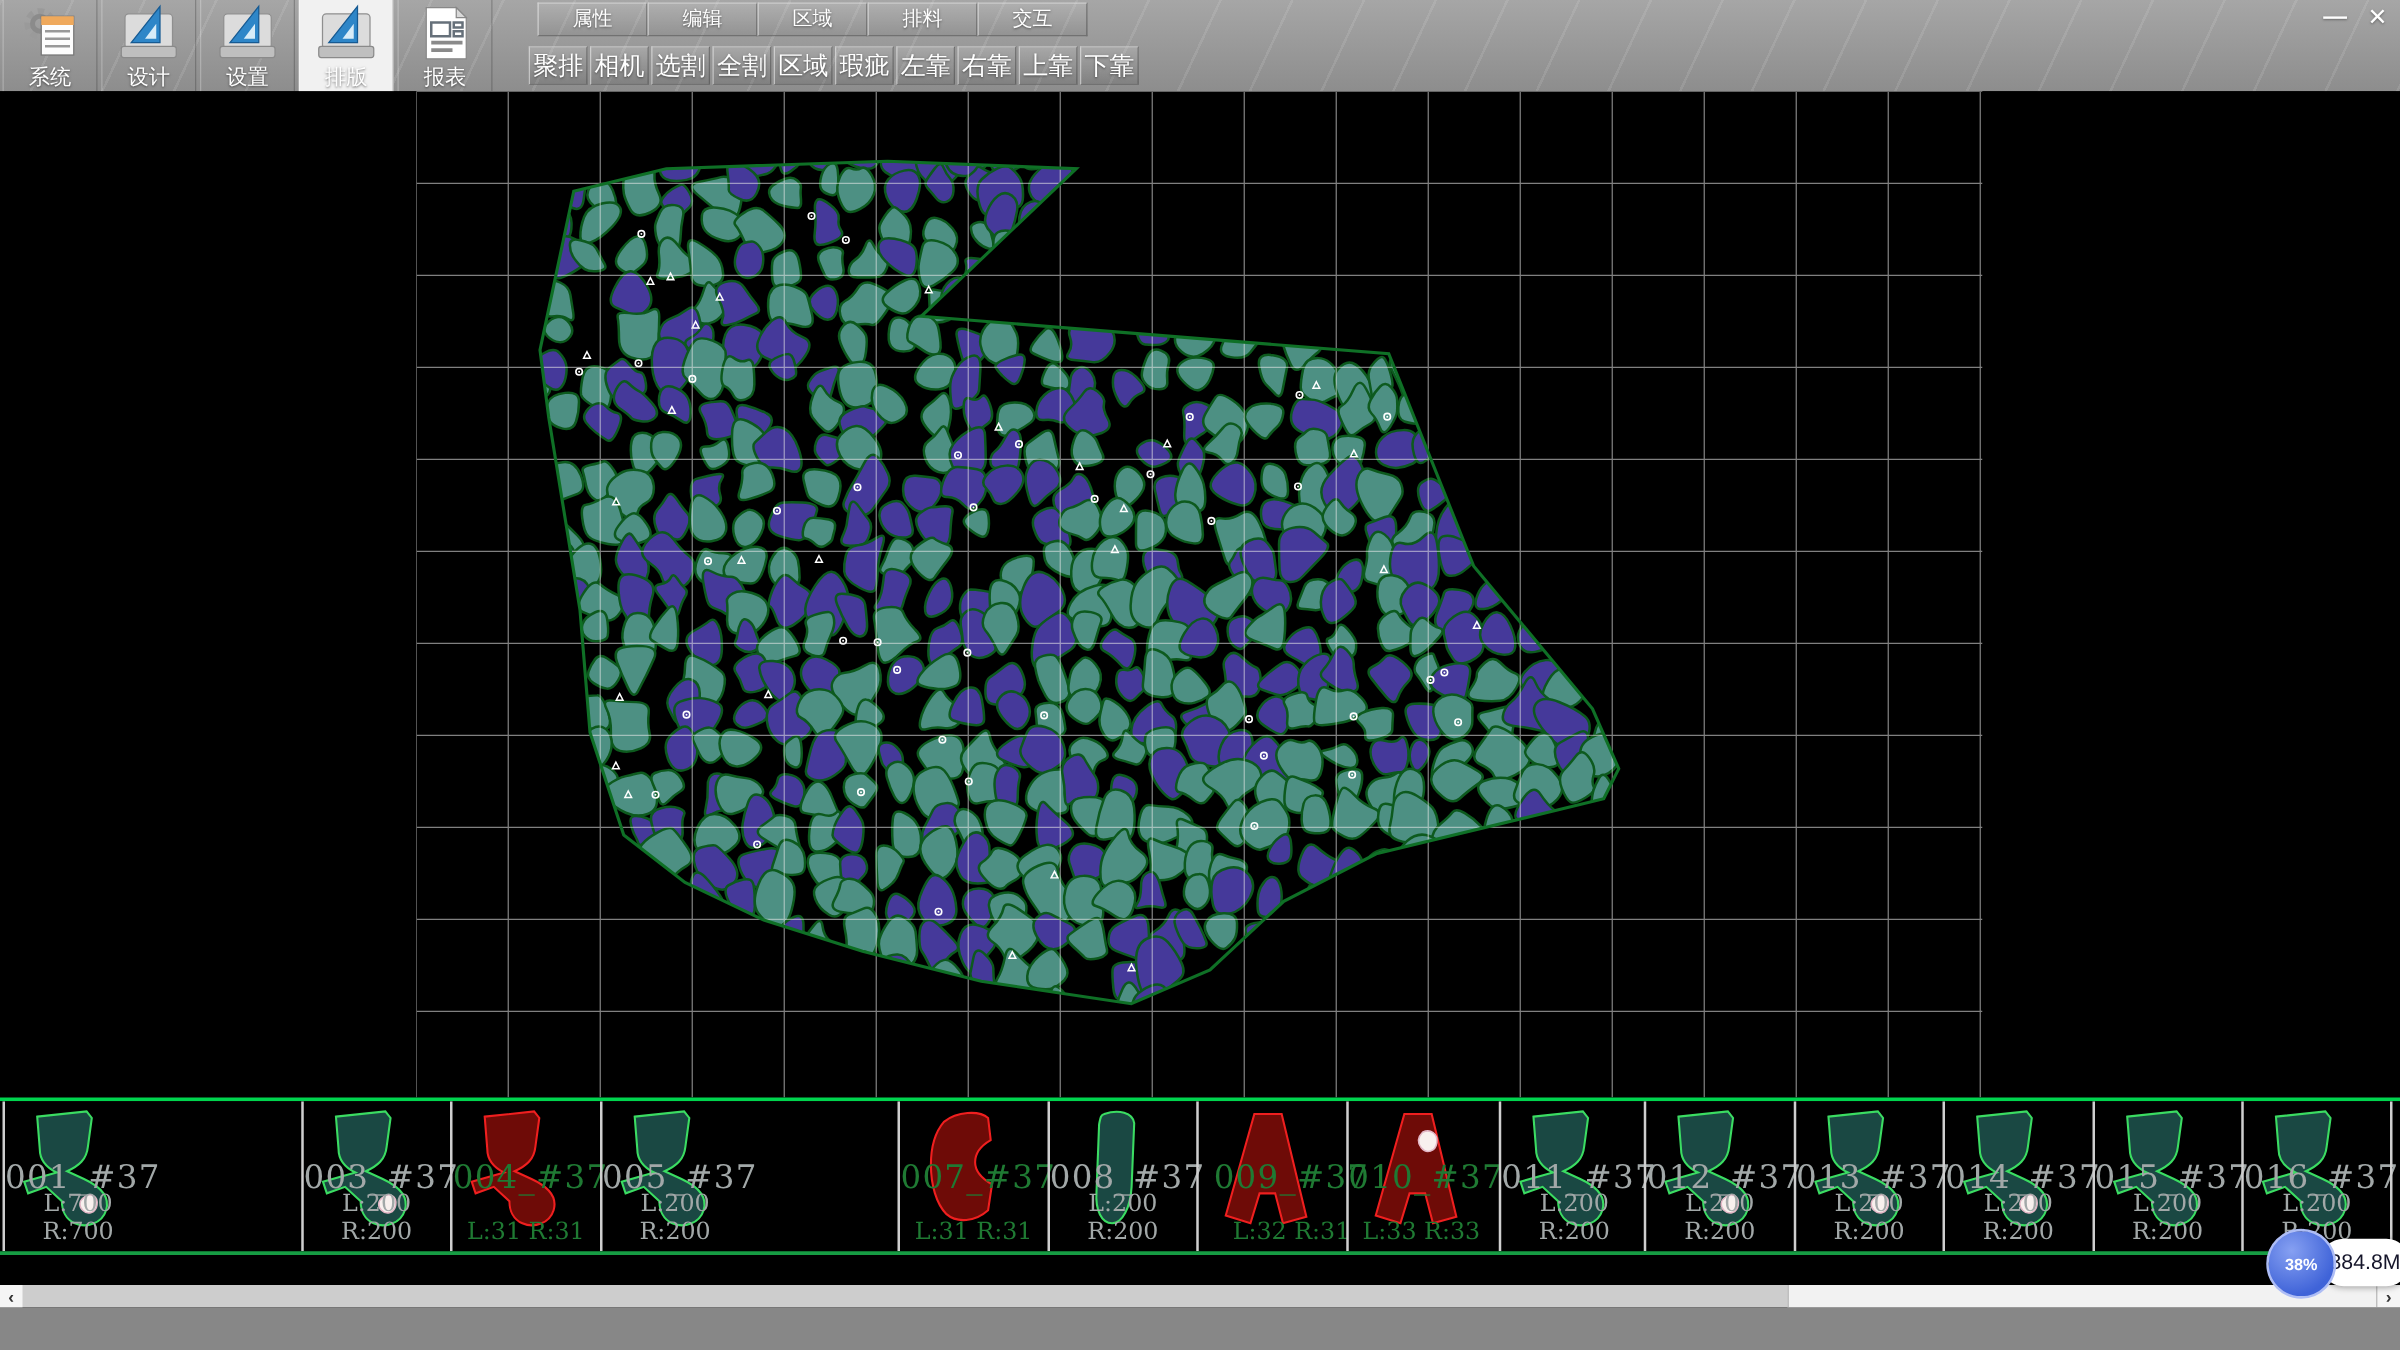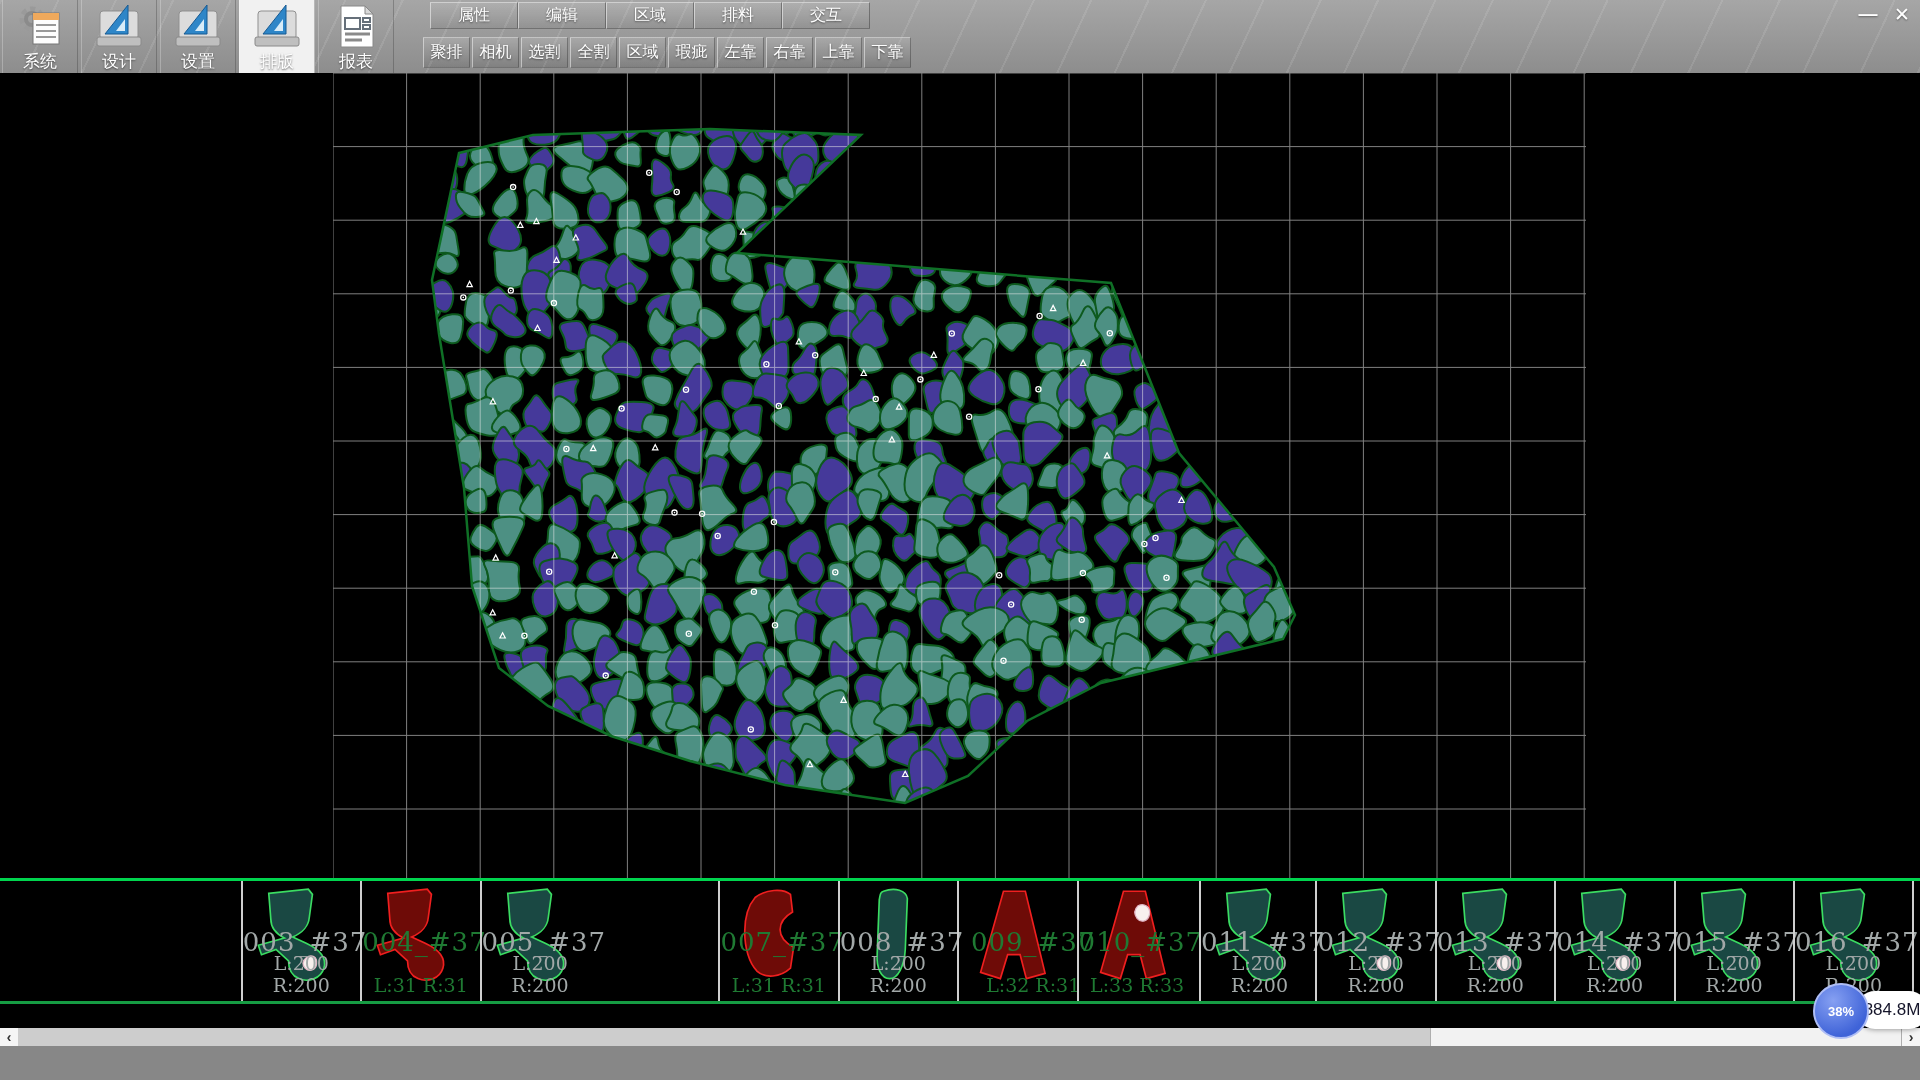--- a/index.html
+++ b/index.html
@@ -18,21 +18,21 @@
   .bigbtn .lab{color:#fff;font-size:17px;line-height:19px;text-shadow:0 1px 2px rgba(0,0,0,0.55);}
   .bigbtn svg{display:block;margin-bottom:2px;}
 
   .menurow1{position:absolute;left:430px;top:2px;display:flex;}
   .mtab{width:88px;height:27px;box-sizing:border-box;display:flex;align-items:center;justify-content:center;
     color:#fff;font-size:16px;text-shadow:0 1px 2px rgba(0,0,0,0.5);
     background:linear-gradient(180deg,rgba(255,255,255,0.10),rgba(0,0,0,0.06));
     border:1px solid;border-color:rgba(235,235,235,0.65) rgba(70,70,70,0.55) rgba(70,70,70,0.55) rgba(235,235,235,0.65);}
   .menurow2{position:absolute;left:423px;top:37px;display:flex;}
   .abtn{width:47px;height:31px;margin-right:2px;box-sizing:border-box;display:flex;align-items:center;justify-content:center;
-    color:#fff;font-size:16px;text-shadow:0 1px 2px rgba(0,0,0,0.5);
+    color:#fff;font-size:20px;text-shadow:0 1px 2px rgba(0,0,0,0.5);
     background:linear-gradient(180deg,rgba(255,255,255,0.14),rgba(0,0,0,0.10));
     border:1px solid;border-color:rgba(235,235,235,0.6) rgba(70,70,70,0.5) rgba(70,70,70,0.5) rgba(235,235,235,0.6);}
 
   #winctrl{position:absolute;right:4px;top:3px;display:flex;gap:6px;}
   .wbtn{width:28px;height:22px;display:flex;align-items:center;justify-content:center;
     color:#fff;font-size:19px;font-weight:bold;text-shadow:0 1px 2px rgba(0,0,0,0.4);cursor:default;}
 
   
   #canvasArea{position:absolute;left:0;top:73px;width:1920px;height:805px;background:#000;}
   #nestSvg{position:absolute;left:333px;top:0;}
@@ -1013,20 +1013,28 @@
           <line x1="0" y1="588.8" x2="1253" y2="588.8"></line>
           <line x1="0" y1="662.4" x2="1253" y2="662.4"></line>
           <line x1="0" y1="736.0" x2="1253" y2="736.0"></line>
         </g>
         <path d="M126,80 L200,62 L377,56 L528,62 L404,180 L778,210 L846,380 L906,452 L941,494 L962,542 L950,566 L768,610 L694,648 L635,703 L572,730 L452,712 L357,688 L278,663 L215,633 L166,595 L139,513 L131,415 L106,261 L99,207 Z" fill="none" stroke="#0f7026" stroke-width="2.5"></path>
       </svg>
   </main>
 
   <div class="greenline" id="glTop"></div>
   <section id="strip">
+      <div class="cell" style="left: 2px;">
+        <svg width="104" height="104" viewBox="0 0 100 100">
+          <path d="M19,8 L57,4 L61,9 L58,31 C57,41 51,46 42,50 L55,56 C68,62 75,70 72,80 C69,90 57,94 48,90 C41,87 38,80 38,73 L26,62 L12,67 L9,58 L34,51 C26,47 21,41 21,33 Z" fill="#1a4843" stroke="#3bdc62" stroke-width="1.6"></path>
+          <path d="M55,70 C60,66 66,69 65,76 C64,82 58,84 54,80 C51,77 51,73 55,70 Z" fill="#f8f0ee" stroke="#e3b7c6" stroke-width="1.2"></path>
+        </svg>
+        <div class="cid tgray">001_#37</div>
+        <div class="cnt tgray">L:700 R:700</div>
+      </div>
       <div class="cell" style="left: 240.8px;">
         <svg width="104" height="104" viewBox="0 0 100 100">
           <path d="M19,8 L57,4 L61,9 L58,31 C57,41 51,46 42,50 L55,56 C68,62 75,70 72,80 C69,90 57,94 48,90 C41,87 38,80 38,73 L26,62 L12,67 L9,58 L34,51 C26,47 21,41 21,33 Z" fill="#1a4843" stroke="#3bdc62" stroke-width="1.6"></path>
           <path d="M55,70 C60,66 66,69 65,76 C64,82 58,84 54,80 C51,77 51,73 55,70 Z" fill="#f8f0ee" stroke="#e3b7c6" stroke-width="1.2"></path>
         </svg>
         <div class="cid tgray">003_#37</div>
         <div class="cnt tgray">L:200 R:200</div>
       </div>
       <div class="cell" style="left: 360.2px;">
         <svg width="104" height="104" viewBox="0 0 100 100">

